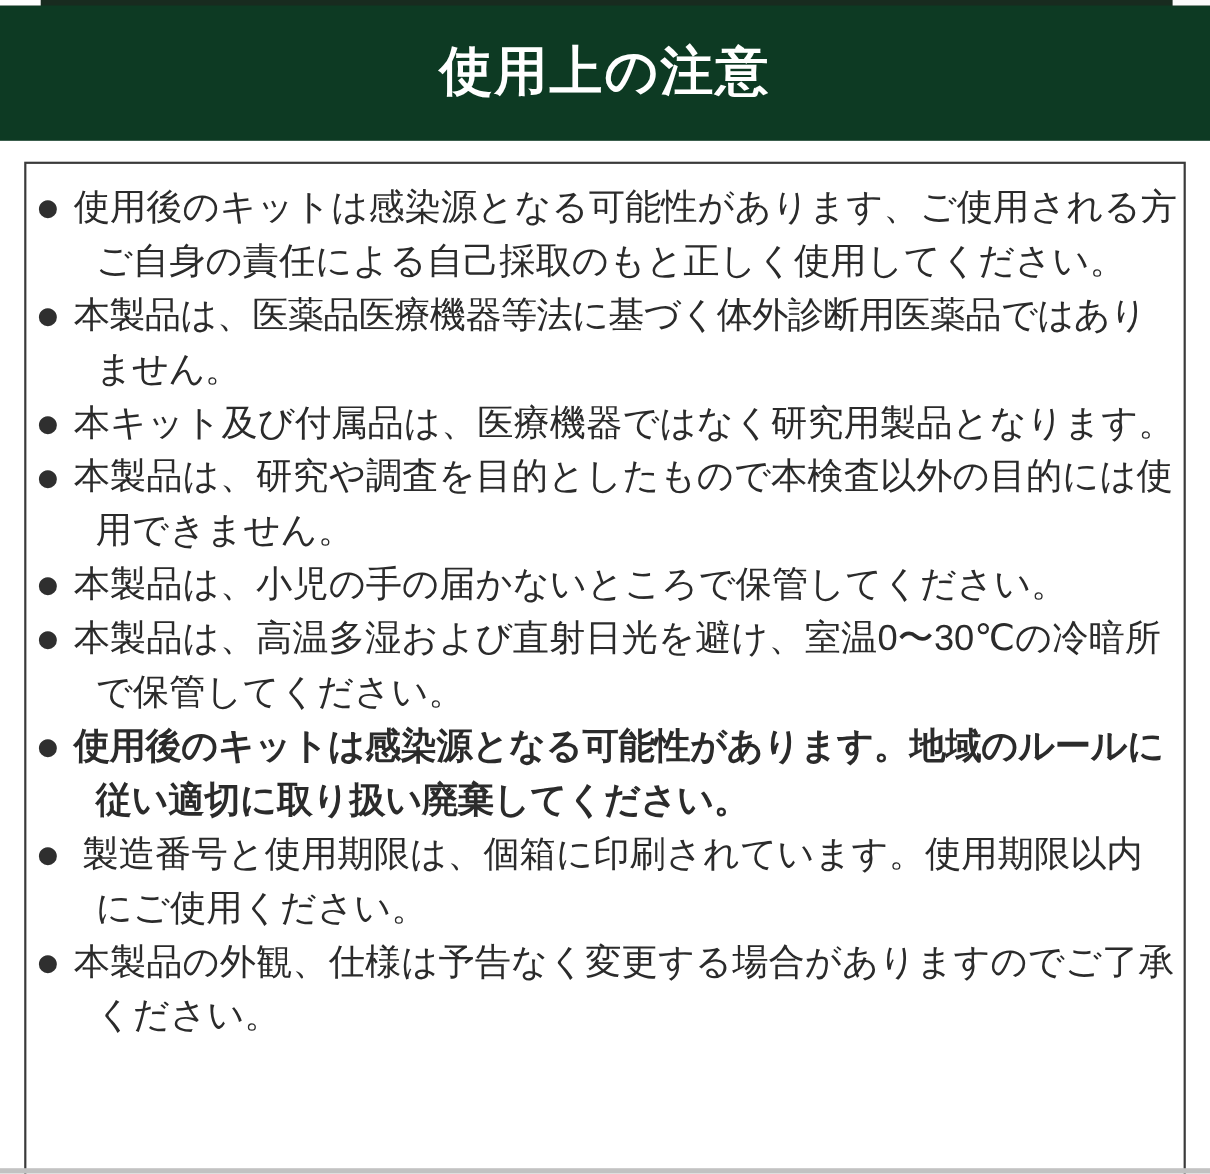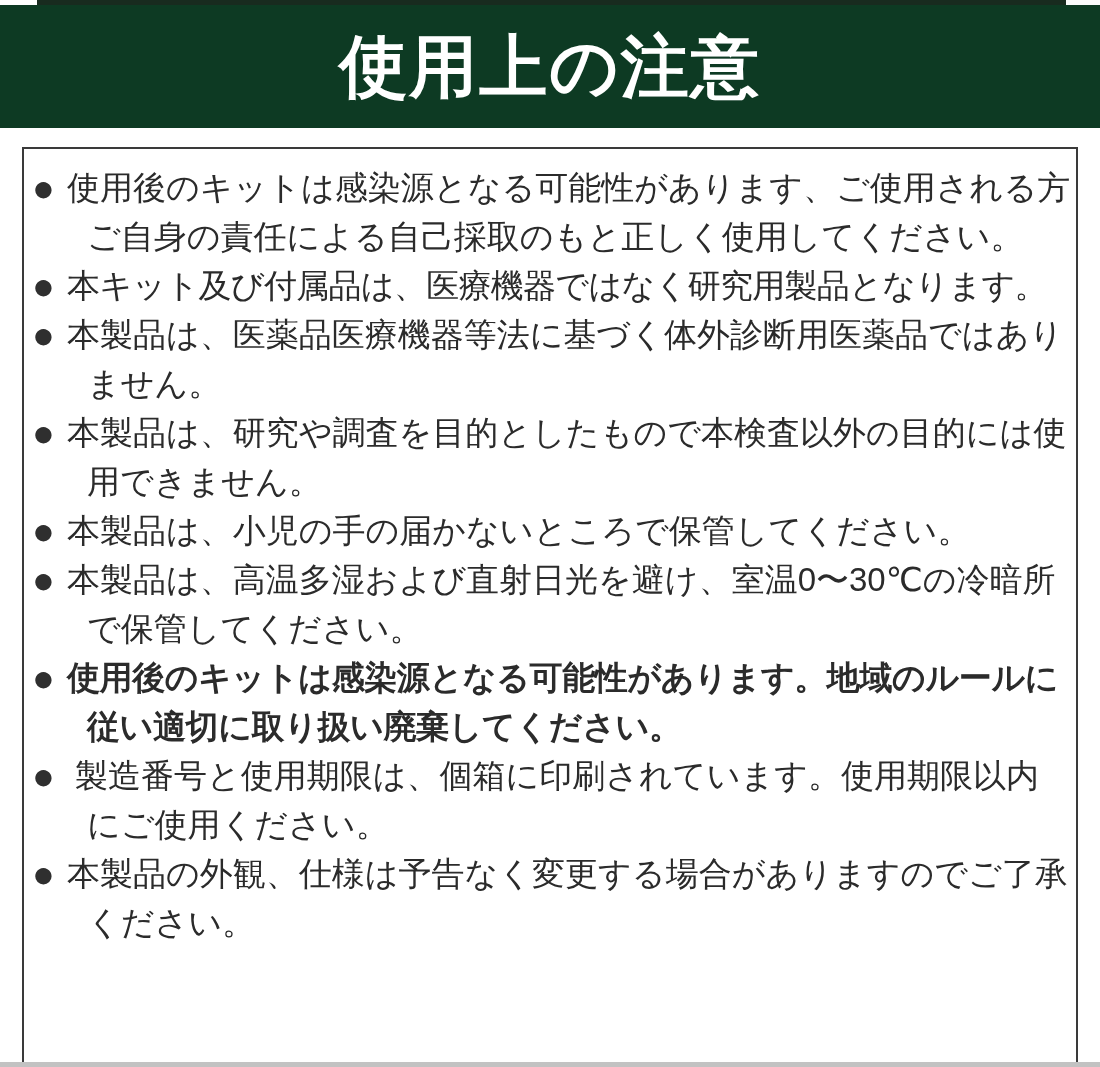--- a/index.html
+++ b/index.html
@@ -16,21 +16,21 @@
     background:#0d3a23;
     display:flex;align-items:center;justify-content:center;
   }
   .top-strip{
     position:absolute;top:0;left:0;width:100%;height:5px;background:#182b1f;
   }
   .notch-l{position:absolute;top:0;left:0;width:37px;height:5px;background:#ffffff;}
   .notch-r{position:absolute;top:0;right:0;width:34px;height:5px;background:#fbfbfb;}
   .banner h1{
     margin:0;padding-top:4px;
-    color:#ffffff;font-size:68px;font-weight:bold;letter-spacing:2px;
+    color:#ffffff;font-size:48px;font-weight:bold;letter-spacing:2px;
     line-height:1;
   }
 
   
   .notice-box{
     position:absolute;top:147px;left:22px;width:1056px;height:930px;
     border:2px solid #3a3a3a;background:#ffffff;
     box-sizing:border-box;
     padding:14px 4px 0 4px;
   }
@@ -69,22 +69,22 @@
     <div class="top-strip">
       <div class="notch-l"></div>
       <div class="notch-r"></div>
     </div>
     <h1>使用上の注意</h1>
   </header>
 
   <section class="notice-box">
     <ul id="notice-list">
         <li><span class="bullet">●</span><span class="item-text">使用後のキットは感染源となる可能性があります、ご使用される方ご自身の責任による自己採取のもと正しく使用してください。</span></li>
+        <li><span class="bullet">●</span><span class="item-text">本製品は、医薬品医療機器等法に基づく体外診断用医薬品ではありません。</span></li>
         <li><span class="bullet">●</span><span class="item-text">本キット及び付属品は、医療機器ではなく研究用製品となります。</span></li>
-        <li><span class="bullet">●</span><span class="item-text">本製品は、医薬品医療機器等法に基づく体外診断用医薬品ではありません。</span></li>
         <li><span class="bullet">●</span><span class="item-text">本製品は、研究や調査を目的としたもので本検査以外の目的には使用できません。</span></li>
         <li><span class="bullet">●</span><span class="item-text">本製品は、小児の手の届かないところで保管してください。</span></li>
         <li><span class="bullet">●</span><span class="item-text">本製品は、高温多湿および直射日光を避け、室温0〜30℃の冷暗所で保管してください。</span></li>
         <li><span class="bullet">●</span><span class="item-text">使用後のキットは感染源となる可能性があります。地域のルールに従い適切に取り扱い廃棄してください。</span></li>
         <li><span class="bullet">●</span><span class="item-text">製造番号と使用期限は、個箱に印刷されています。使用期限以内にご使用ください。</span></li>
         <li><span class="bullet">●</span><span class="item-text">本製品の外観、仕様は予告なく変更する場合がありますのでご了承ください。</span></li>
       </ul>
   </section>
 
   <div class="bottom-strip"></div>

